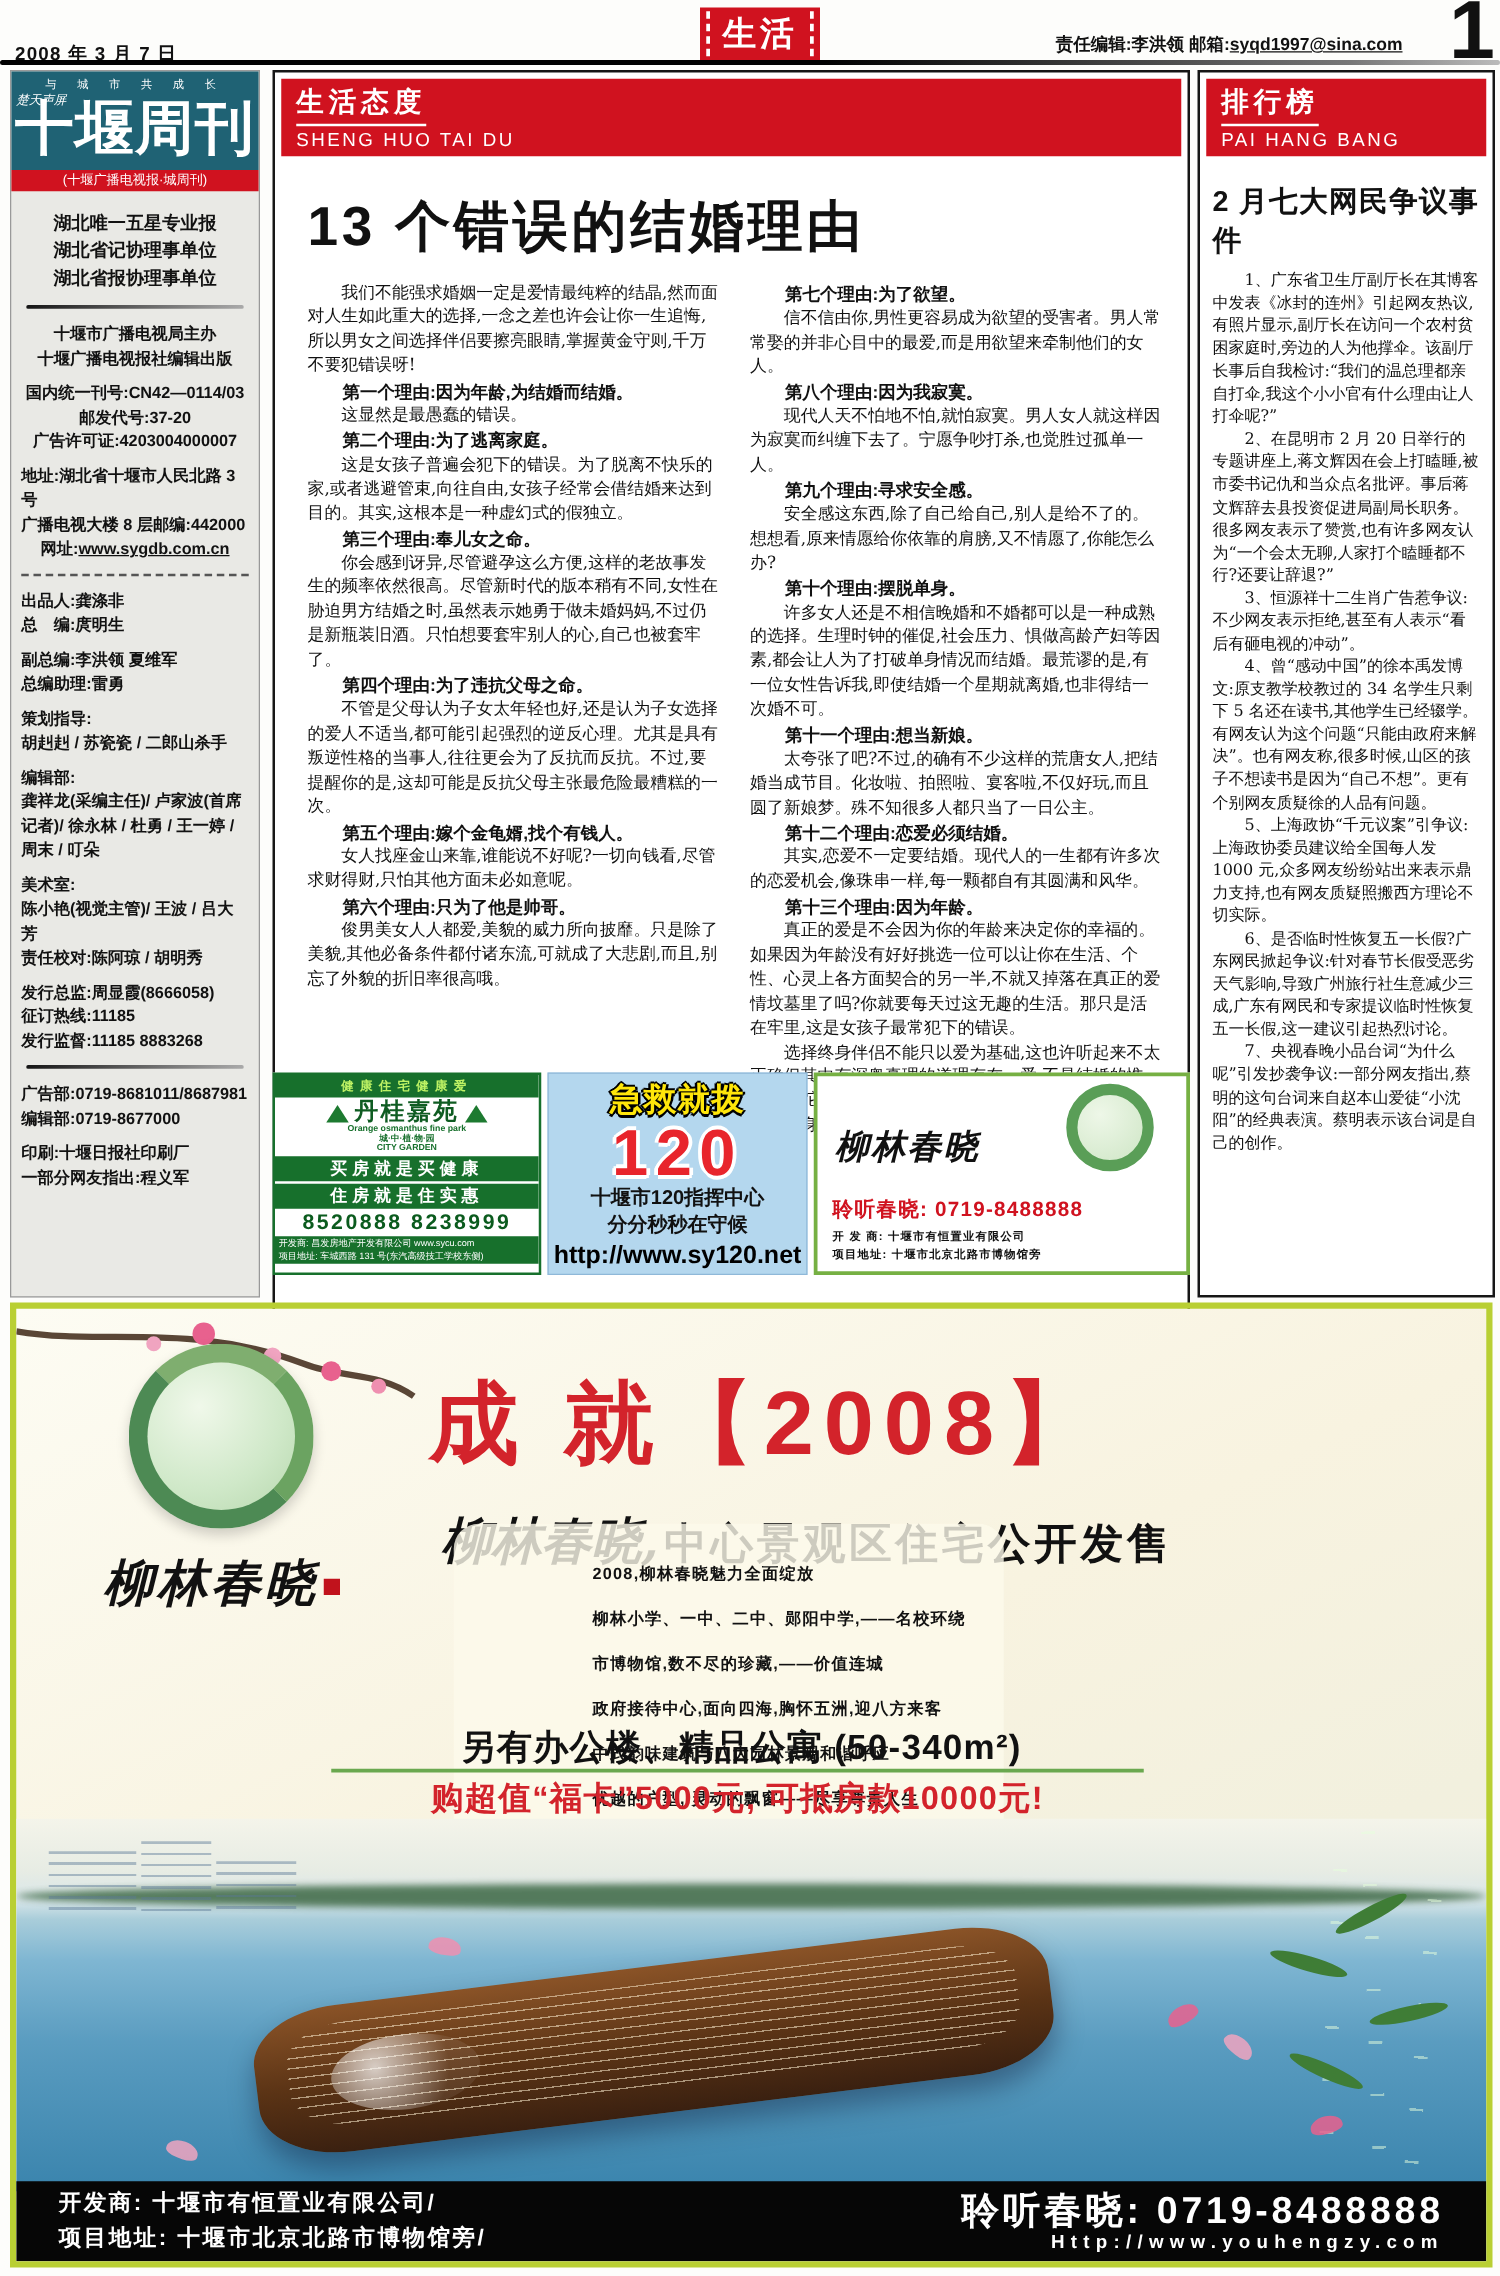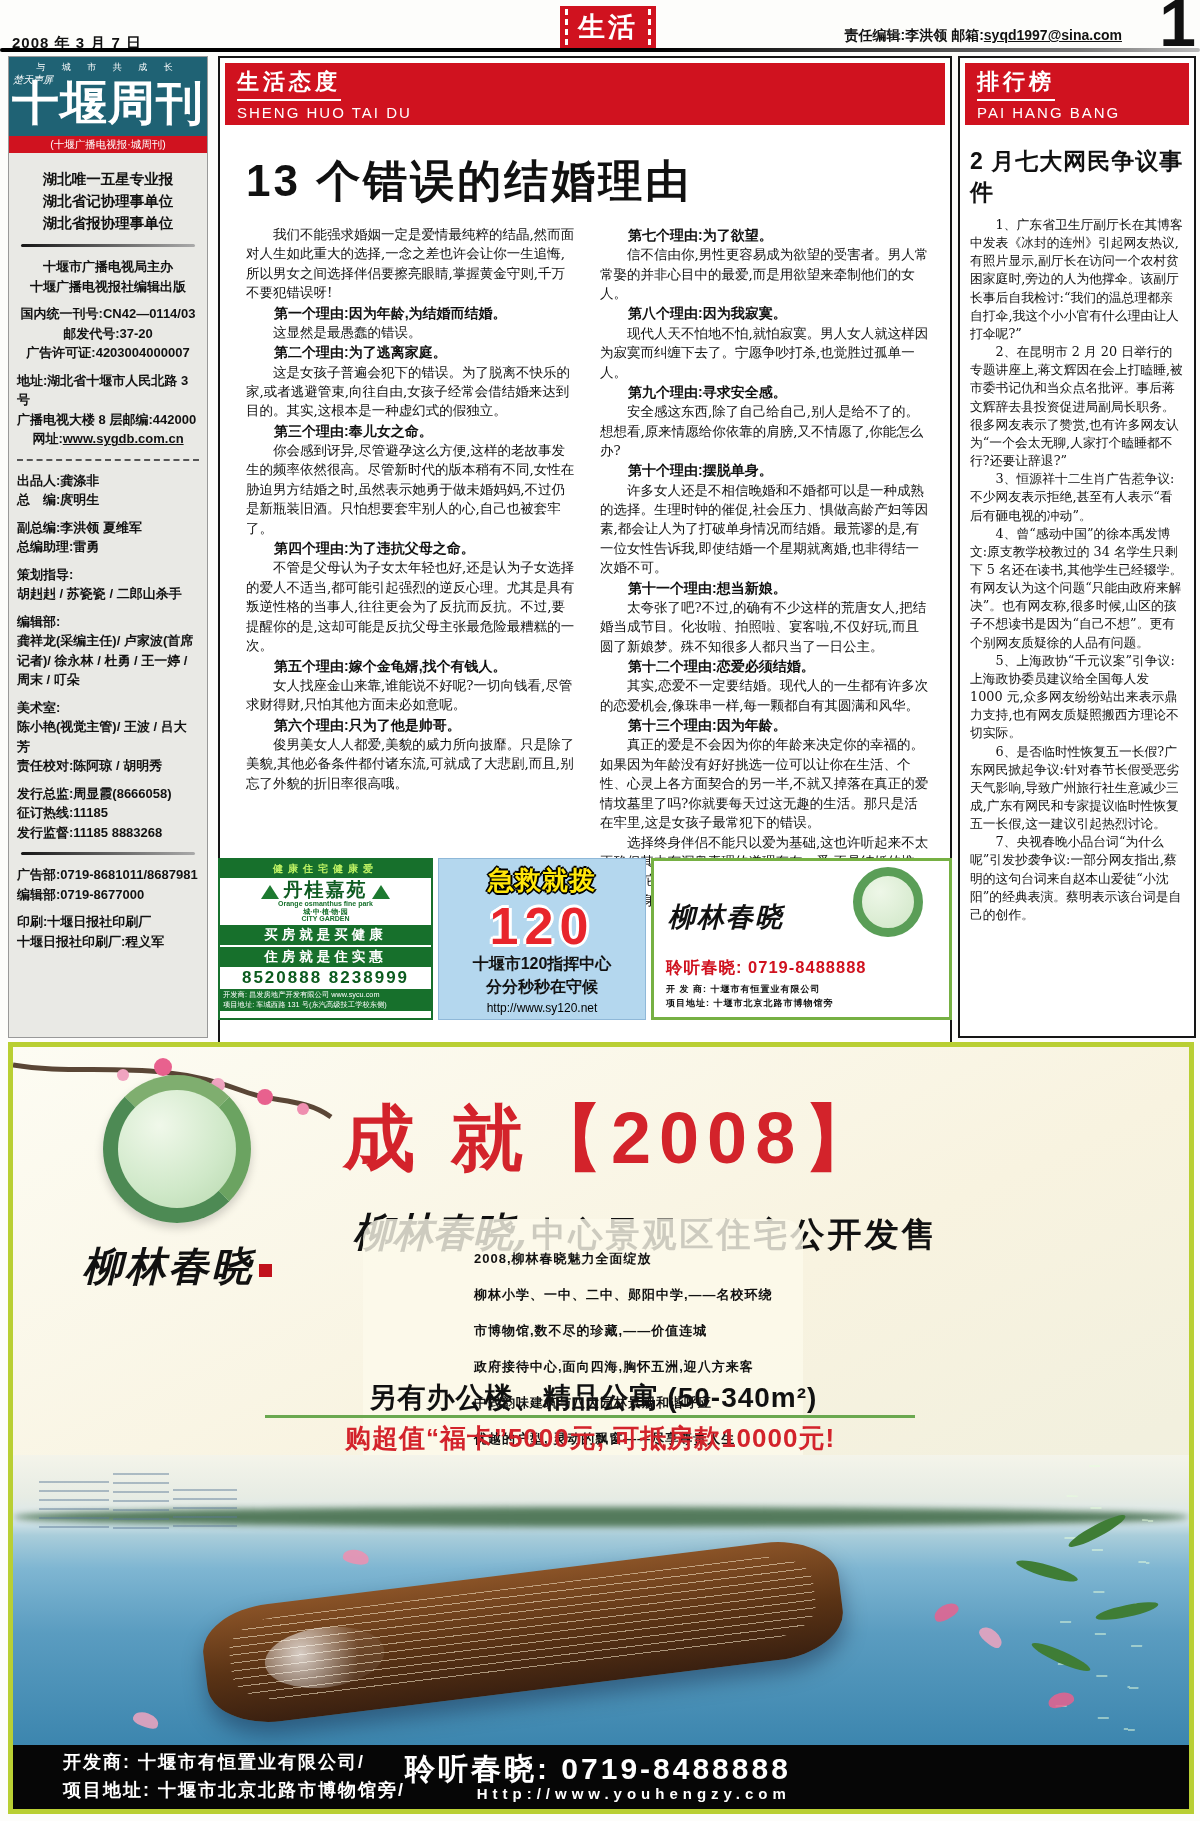--- a/index.html
+++ b/index.html
@@ -76,21 +76,21 @@
   .ad1-foot{background:#17702c;color:#fff;font-size:7.3px;line-height:1.35;padding:1px 3px;}
   .ad1-foot p{margin:0;}
 
   .ad2{width:208px;background:#b4d7ee;border:1px solid #8fb8d8;box-sizing:border-box;
        display:flex;flex-direction:column;align-items:center;justify-content:space-evenly;overflow:hidden;}
   .ad2-t1{color:#ffe60a;font-size:26px;font-weight:900;letter-spacing:1px;
           text-shadow:-2px 0 #000,2px 0 #000,0 -2px #000,0 2px #000,-1px -1px #000,1px 1px #000;}
   .ad2-num{color:#e8252c;font-size:52px;font-weight:900;line-height:.9;letter-spacing:6px;
           text-shadow:-3px 0 #fff,3px 0 #fff,0 -3px #fff,0 3px #fff,-2px -2px #fff,2px 2px #fff;}
   .ad2-l{font-size:16px;font-weight:900;margin:0;line-height:1.2;}
-  .ad2-url{font-size:12px;font-weight:400;text-decoration:none;color:#000;}
+  .ad2-url{font-size:20px;font-weight:700;text-decoration:none;color:#000;}
 
   .ad3{flex:1;background:#fff;border:3px solid #76b043;box-sizing:border-box;position:relative;overflow:hidden;}
   .ad3-ring{position:absolute;right:26px;top:6px;width:52px;height:52px;border-radius:50%;
             border:9px solid #5a9e57;background:radial-gradient(circle at 35% 30%,#eef7e8,#cfe6c6);}
   .ad3-script{position:absolute;left:14px;top:38px;font-family:"DejaVu Serif",serif;font-style:italic;
               font-weight:bold;font-size:27px;letter-spacing:2px;}
   .ad3-phone{position:absolute;left:12px;top:96px;color:#d0121f;font-weight:900;font-size:16.5px;letter-spacing:1px;}
   .ad3-dev{position:absolute;left:12px;top:122px;font-size:9px;font-weight:bold;letter-spacing:1px;margin:0;}
   .ad3-addr{position:absolute;left:12px;top:136px;font-size:9px;font-weight:bold;letter-spacing:1px;margin:0;}
 
@@ -152,21 +152,21 @@
   .petal{position:absolute;width:26px;height:14px;background:#e8618e;opacity:.85;
          border-radius:60% 60% 50% 50%/70% 70% 40% 40%;}
   .p1{left:120px;top:258px;transform:rotate(20deg);background:#f0a4c0;}
   .p2{left:920px;top:150px;transform:rotate(-30deg);}
   .p3{left:965px;top:175px;transform:rotate(40deg);background:#f0a4c0;}
   .p4{left:330px;top:95px;transform:rotate(10deg);background:#ef8fb0;}
   .p5{left:1035px;top:238px;transform:rotate(-15deg);}
 
   
   .fbar{position:absolute;left:0;right:0;bottom:0;height:64px;background:#060606;color:#fff;
-        display:flex;align-items:center;padding:0 50px;box-sizing:border-box;}
+        display:flex;align-items:center;justify-content:space-between;padding:0 34px;box-sizing:border-box;}
   .fbar-left p{margin:0;font-size:18px;font-weight:bold;line-height:1.55;letter-spacing:2px;}
   .fbar-right{text-align:right;}
   .fbar-phone{font-size:30px;font-weight:900;letter-spacing:3px;line-height:1.1;}
   .fbar-url{font-size:15px;font-weight:bold;letter-spacing:5px;color:#fff;text-decoration:none;display:block;}
 </style>
 </head>
 <body>
 
 <div class="page">
 
@@ -237,21 +237,21 @@
           <p>征订热线:11185</p>
           <p>发行监督:11185  8883268</p>
         </div>
       <div class="rule3d"></div>
       <div class="sb-sec">
           <p>广告部:0719-8681011/8687981</p>
           <p>编辑部:0719-8677000</p>
         </div>
       <div class="sb-sec">
           <p>印刷:十堰日报社印刷厂</p>
-          <p>十堰日报社印刷厂:程义军</p>
+          <p>一部分网友指出:程义军</p>
         </div>
     </div>
   </div>
 
   <div class="art">
     <div class="sec-hdr">
       <div class="sec-title">生活态度</div>
       <div class="sec-pinyin">SHENG HUO TAI DU</div>
     </div>
     <div class="art-headline">13 个错误的结婚理由</div>

